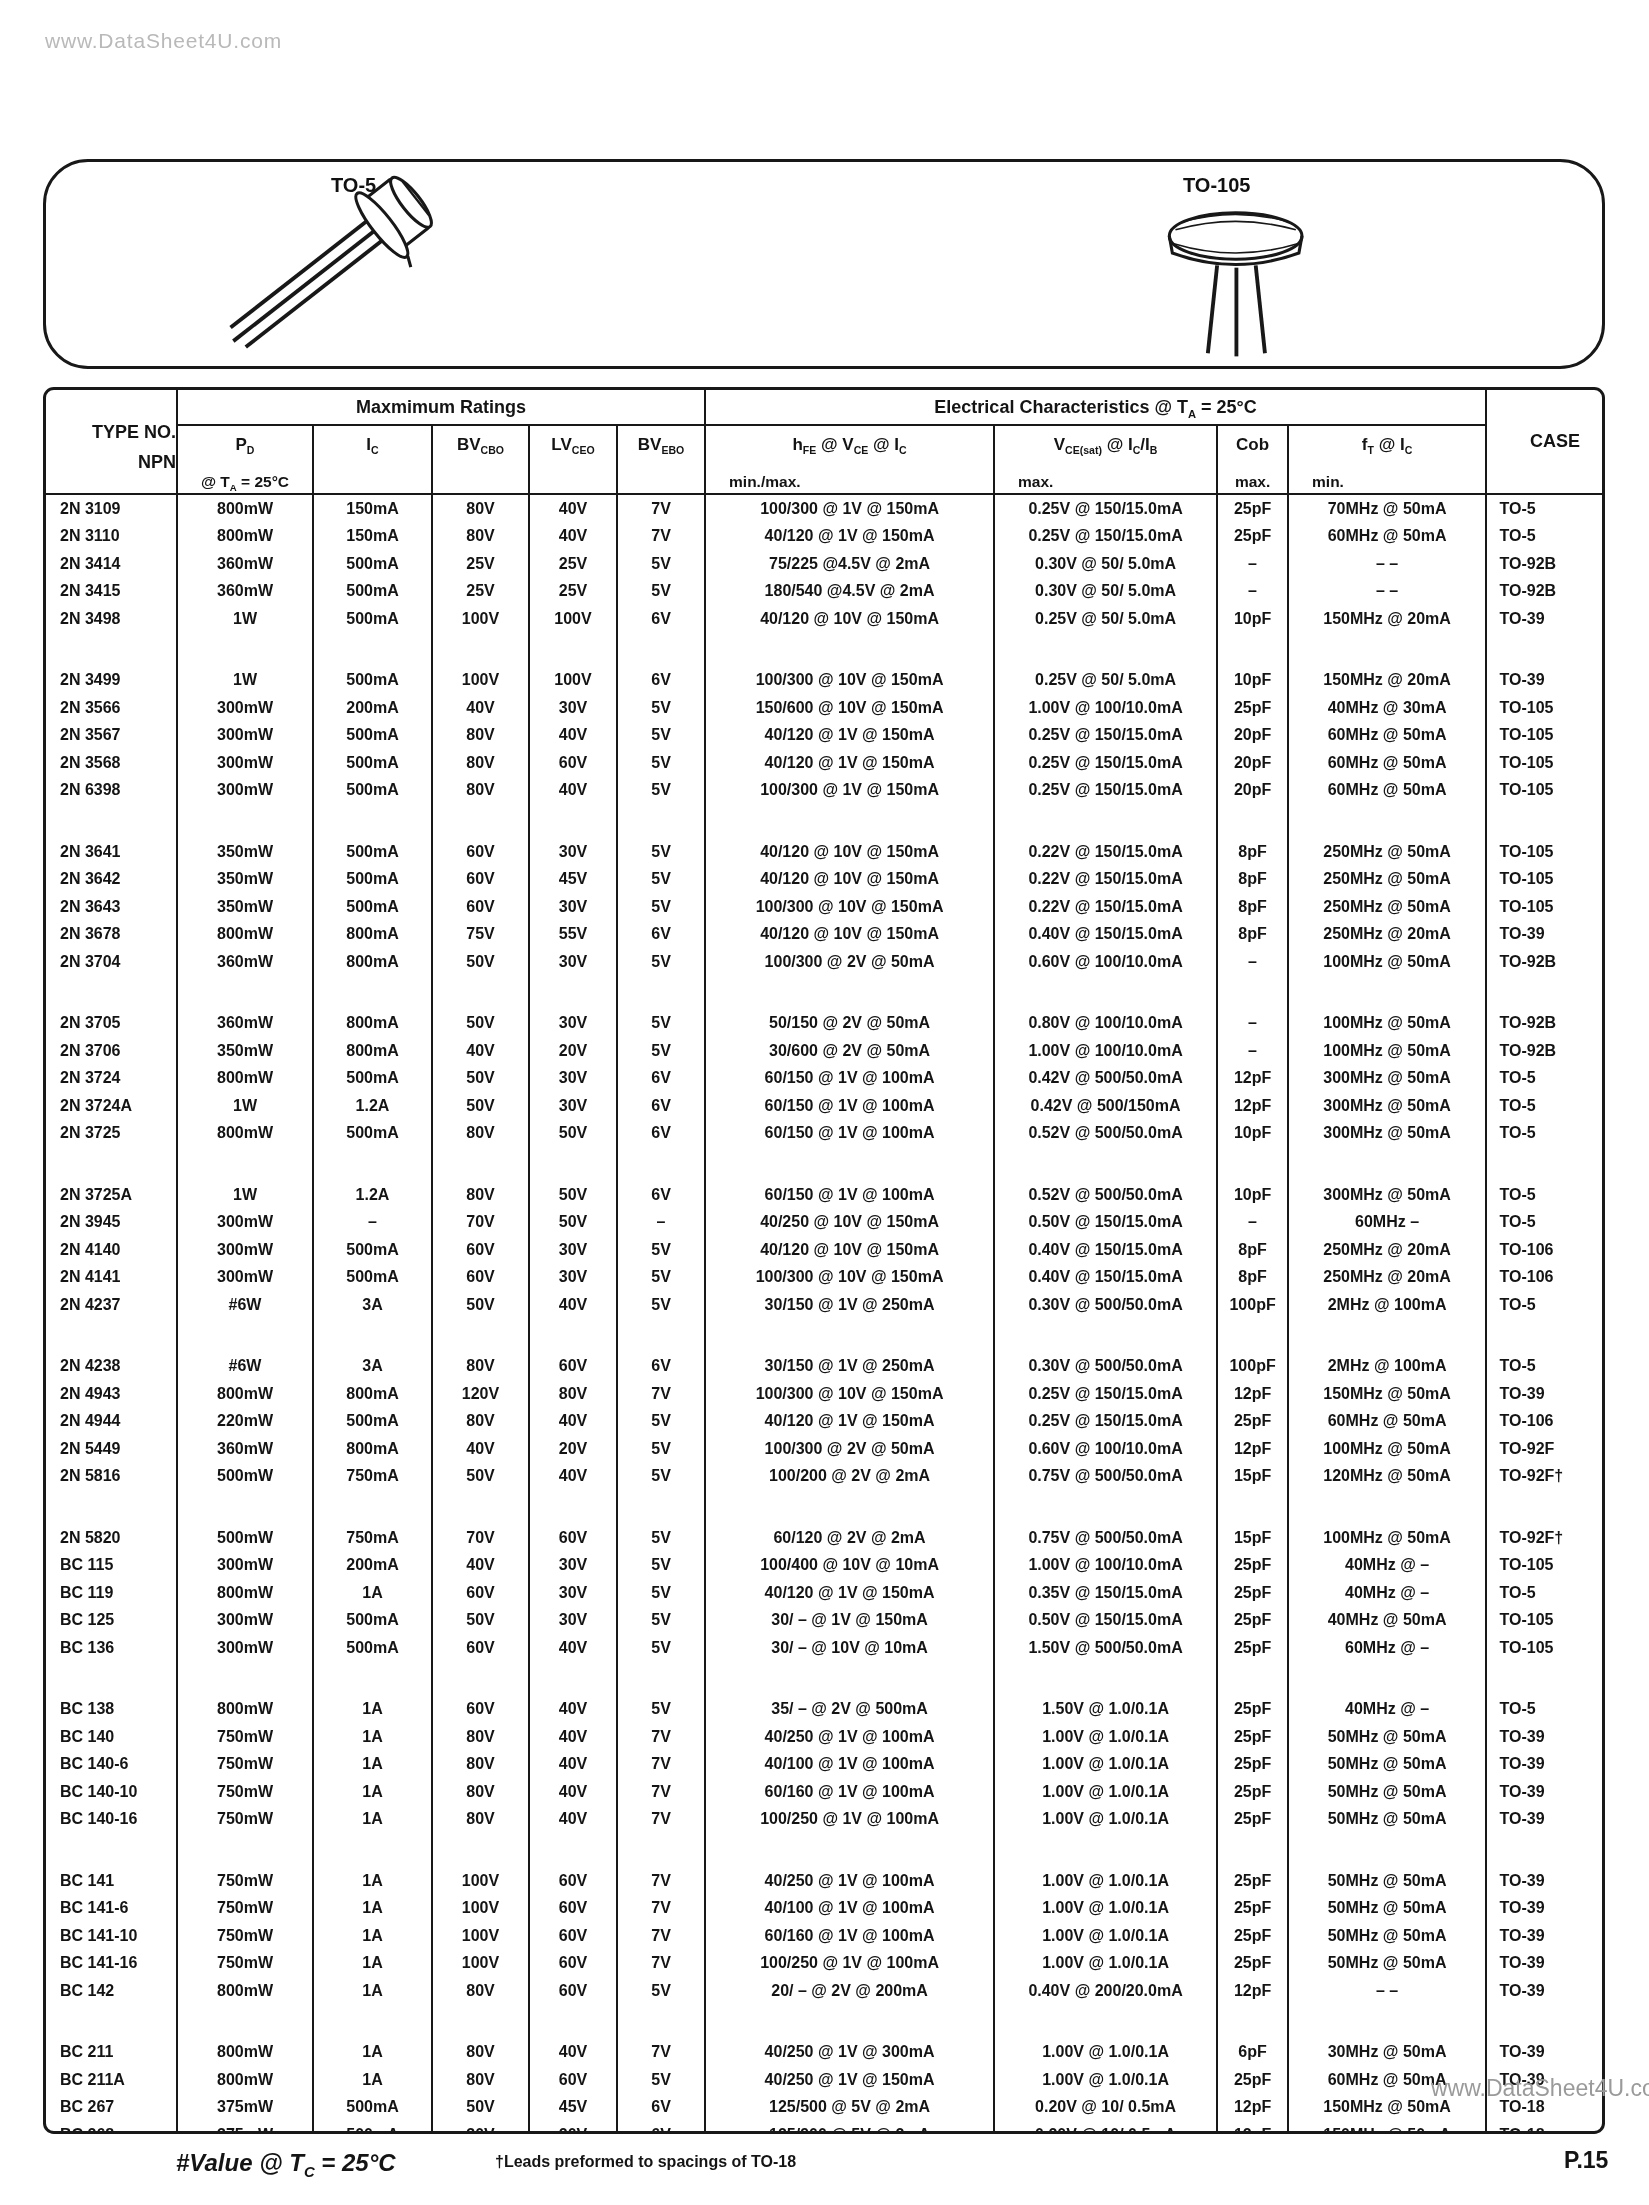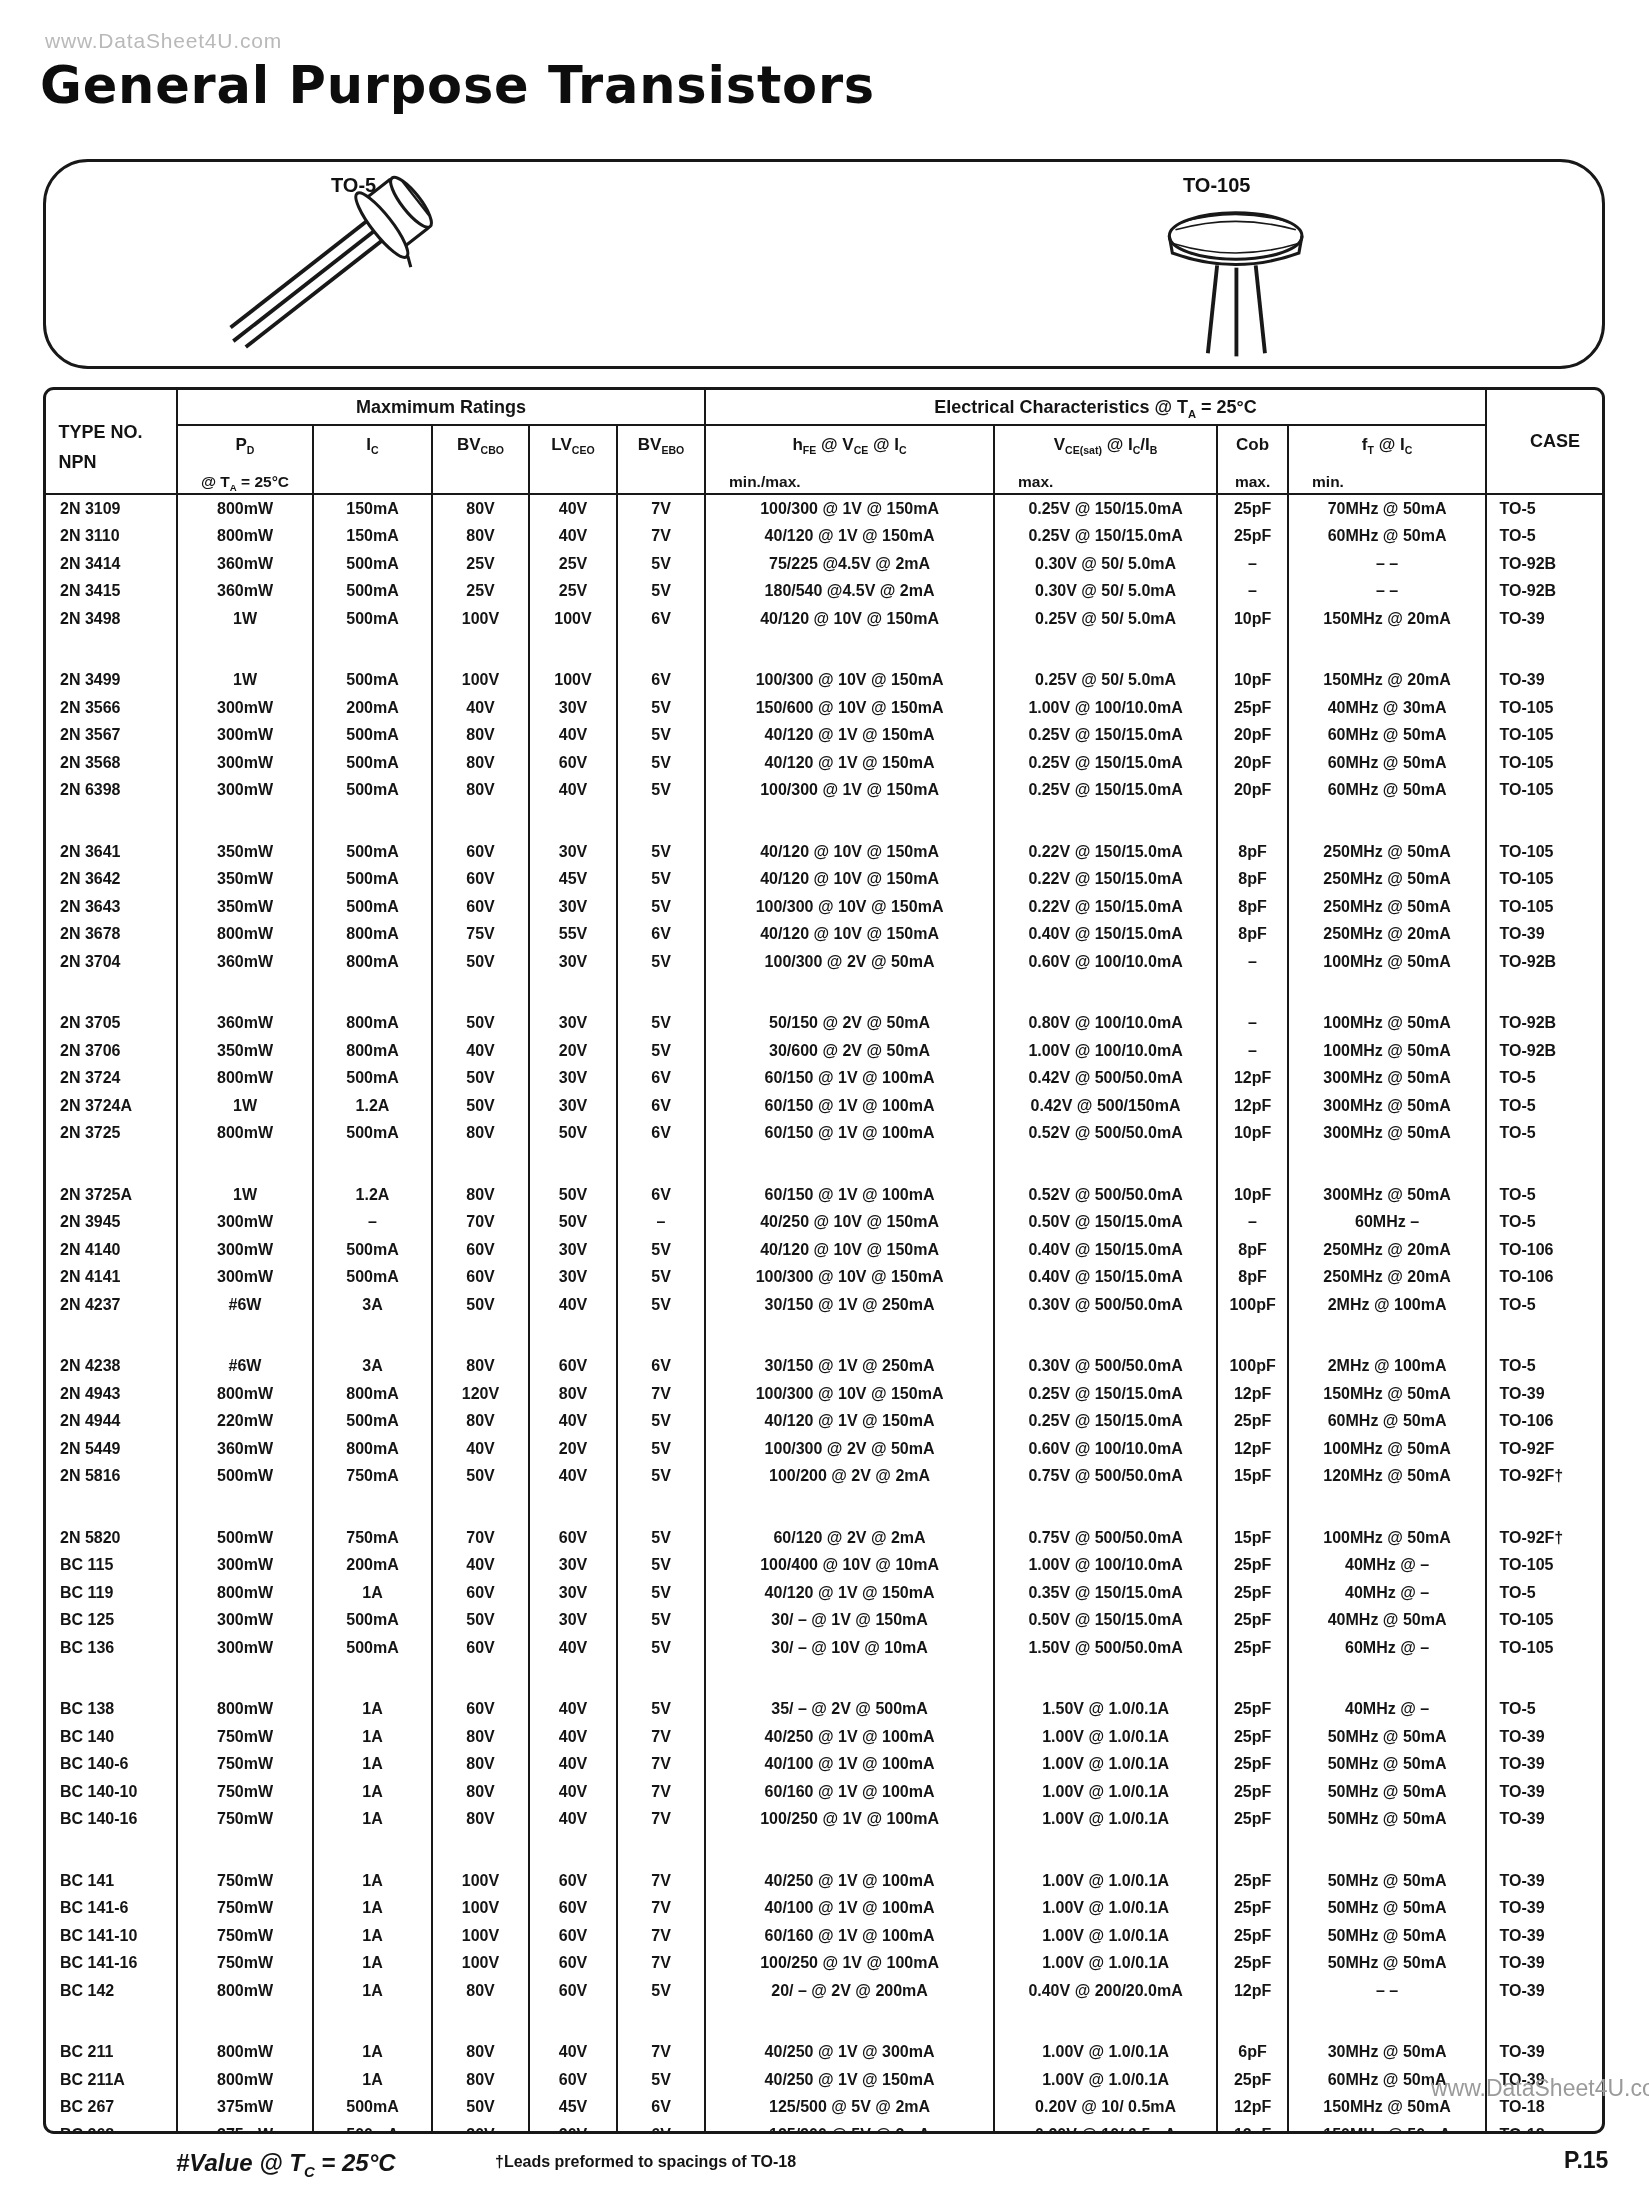--- a/index.html
+++ b/index.html
@@ -28,21 +28,21 @@
   .table-wrap{
     position:absolute;left:43px;top:387px;width:1562px;height:1747px;
     border:3.1px solid #181818;border-radius:10.8px;box-sizing:border-box;overflow:hidden;background:#fff;
   }
   table.spec{width:100%;border-collapse:collapse;table-layout:fixed;}
   table.spec th,table.spec td{font-family:"Liberation Sans",sans-serif;color:#141414;}
   
   thead th{border-right:2.3px solid #181818;font-weight:bold;vertical-align:top;}
   thead th.case-th{border-right:none;}
   th.group-th{height:32px;font-size:18px;border-bottom:2.3px solid #181818;vertical-align:middle;text-align:center;}
-  th.type-th{border-bottom:2.3px solid #181818;text-align:left;padding:32px 0 0 12.4px;font-size:18px;vertical-align:top;}
+  th.type-th{border-bottom:2.3px solid #181818;text-align:right;padding:32px 0 0 12.4px;font-size:18px;vertical-align:top;}
   th.type-th .line2{margin-top:9.3px;}
   th.case-th{border-bottom:2.3px solid #181818;vertical-align:middle;text-align:center;font-size:18px;padding-left:17px;}
   tr.colrow th{height:65px;border-bottom:2.3px solid #181818;}
   tr.colrow .lbl{padding-top:7.7px;font-size:17px;text-align:center;}
   tr.colrow .note{margin-top:18.6px;font-size:15.5px;text-align:center;font-weight:bold;}
   tr.colrow .note.left{text-align:left;padding-left:22px;}
   sub{font-size:0.62em;line-height:0;}
   
   tbody td{
     height:25.5px;font-size:16px;font-weight:bold;text-align:center;
@@ -59,21 +59,20 @@
   .page-number{position:absolute;left:1564px;top:2147px;font-size:23px;font-weight:bold;}
   svg{display:block;}
 </style>
 </head>
 <body>
 
 <div class="page">
 
   <div class="watermark-top">www.DataSheet4U.com</div>
 
-  <h1 class="title">General Purpose Transistors</h1>
 
   <div class="package-box">
     <div class="pkg-label to5">TO-5</div>
     <div class="pkg-label to105">TO-105</div>
 
     <svg class="to5-art" width="495" height="207" viewBox="0 0 640 268">
       <g transform="translate(400,62) rotate(52)" stroke="#181818" fill="#ffffff">
         <line x1="-16" y1="44" x2="-16" y2="268" stroke-width="5"></line>
         <line x1="0" y1="44" x2="0" y2="276" stroke-width="5"></line>
         <line x1="16" y1="44" x2="16" y2="268" stroke-width="5"></line>

